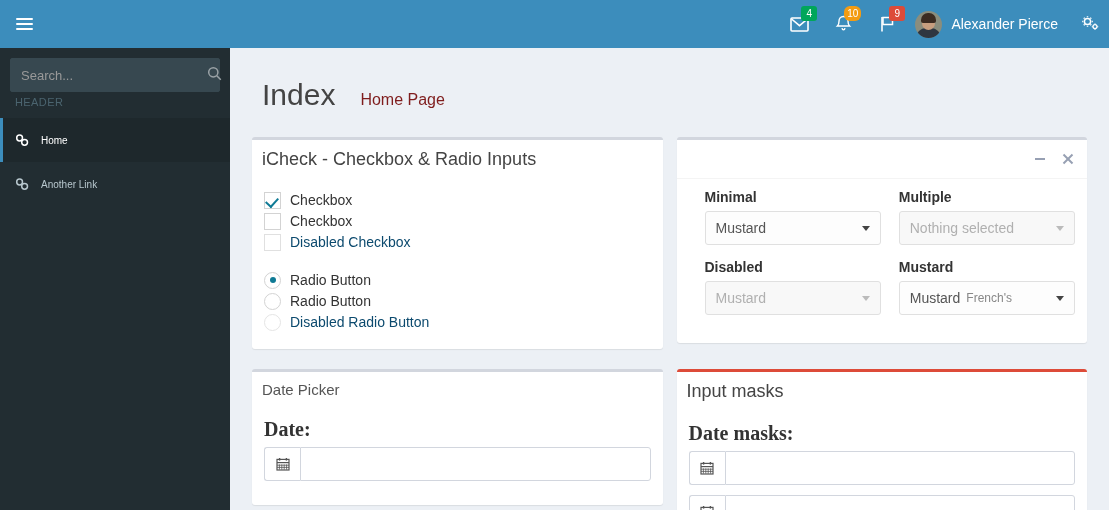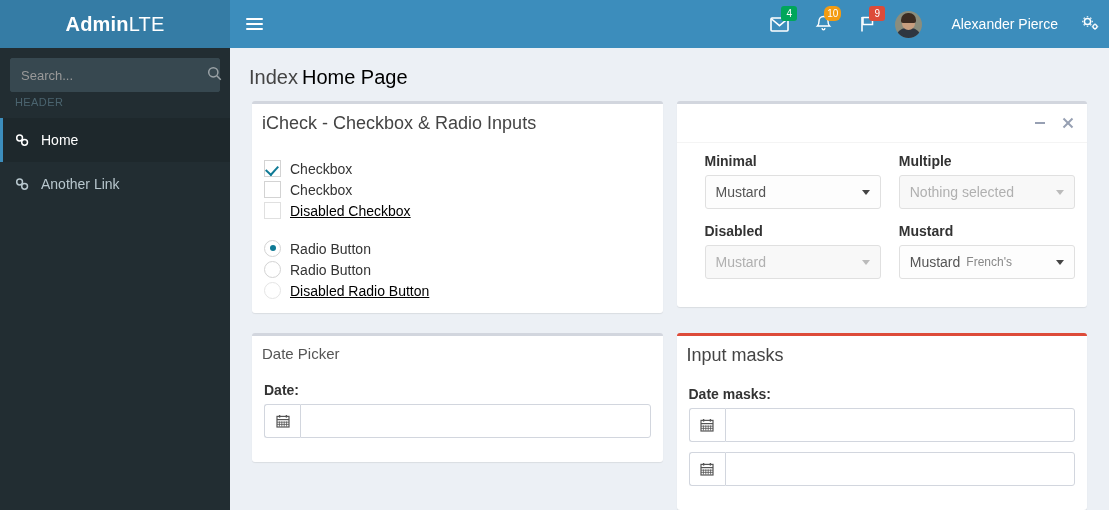--- a/index.html
+++ b/index.html
@@ -85,21 +85,21 @@
     background: #3b2b21; border-radius: 7px 7px 2px 2px;
   }
   .avatar .face {
     position: absolute; left: 7px; top: 6px; width: 13px; height: 13px;
     background: #c79e7f; border-radius: 50%;
   }
   .avatar .body {
     position: absolute; left: 1px; bottom: 0; width: 25px; height: 10px;
     background: #2f3640; border-radius: 10px 10px 0 0;
   }
-  .user-name { color: #fff; font-size: 14px; white-space: nowrap; margin-left: 20px; }
+  .user-name { color: #fff; font-size: 14px; white-space: nowrap; }
   .control-sidebar-btn {
     width: 39px; height: 48px;
     display: flex; align-items: center; justify-content: center;
     cursor: pointer;
   }
 
   
   .sidebar {
     position: absolute; top: 48px; left: 0;
     width: 230px; height: 462px;
@@ -131,21 +131,21 @@
     font-size: 11px;
     letter-spacing: .4px;
     padding: 4px 15px 10px 15px;
     text-transform: uppercase;
   }
   .menu-item {
     display: flex; align-items: center;
     height: 44px;
     padding: 0 12px 0 12px;
     color: #b8c7ce;
-    font-size: 14px;
+    font-size: 10px;
     cursor: pointer;
     border-left: 3px solid transparent;
     position: relative;
   }
   .menu-item.active {
     background: #1e282c;
     color: #fff;
     border-left-color: #3c8dbc;
   }
   .menu-item .mi-icon {
@@ -159,31 +159,31 @@
   .content-wrapper {
     position: absolute; top: 48px; left: 230px;
     width: 879px; height: 462px;
     background: #ecf0f5;
   }
   .content-header {
     padding: 15px 15px 10px 15px;
     display: flex; align-items: baseline;
   }
   .content-header h1 {
-    margin: 4px;
-    font-size: 20px;
+    margin: 17px;
+    font-size: 30px;
     font-weight: 300;
     color: #444;
     line-height: 1;
   }
   .content-header small {
-    margin-left: 0;
-    font-size: 20px;
+    margin-left: 8px;
+    font-size: 16px;
     font-weight: 300;
-    color: #000000;
+    color: #7f1d1d;
   }
   .content { padding: 0 15px; }
   .row { display: flex; gap: 0; }
   .col-6 { width: 50%; padding: 0 7px; }
 
   .box {
     background: #fff;
     border-top: 3px solid #d2d6de;
     border-radius: 3px;
     box-shadow: 0 1px 1px rgba(0,0,0,.08);
@@ -213,21 +213,21 @@
     width: 18px; height: 18px;
     display: flex; align-items: center; justify-content: center;
     color: #97a0b3; cursor: pointer;
     font-size: 13px;
   }
   .box-body { padding: 10px 12px 14px 12px; }
 
   
   .icheck-group { margin-top: 2px; }
   .icheck-row {
-    display: flex; align-items: flex-end;
+    display: flex; align-items: flex-start;
     height: 21px;
     margin-bottom: 0px;
     font-size: 14px;
     color: #333;
   }
   .icheck-row + .icheck-row { margin-top: 0; }
   .icheck-gap { height: 15px; }
   .cbx {
     width: 17px; height: 17px;
     border: 1px solid #d3d3d3;
@@ -257,21 +257,21 @@
   }
   .rdo.checked::after {
     content: "";
     position: absolute;
     left: 4.5px; top: 4.5px;
     width: 6px; height: 6px;
     border-radius: 50%;
     background: #0f7a95;
   }
   .rdo.disabled { border-color: #e5e5e5; }
-  .lbl-disabled { color: #000000; text-decoration: underline; }
+  .lbl-disabled { color: #0c4a6e; }
 
   
   .form-row { display: flex; gap: 18px; margin-left: 16px; }
   .form-col { flex: 1; }
   .form-group { margin-bottom: 14px; }
   .form-label {
     display: block;
     font-weight: bold;
     font-size: 14px;
     color: #333;
@@ -324,32 +324,28 @@
     border: 1px solid #d2d6de;
     border-radius: 0 3px 3px 0;
     background: #fff;
     outline: none;
     padding: 0 10px;
     font-size: 14px;
     color: #555;
     font-family: "Liberation Sans", sans-serif;
   }
   .lbl-bold {
-    font-weight: bold; font-size: 14px; color: #333;
-    display: block; margin-bottom: 6px;
+    font-weight: bold; font-size: 20px; color: #333;
+    display: block; margin-bottom: 6px; font-family: Liberation Serif, serif;
   }
 </style>
 </head>
 <body>
 
 <div class="main-header">
-  <div class="logo">
-    <b>Admin</b>
-      <span class="light">LTE</span>
-  </div>
   <div class="navbar">
     <div class="sidebar-toggle">
       <div class="hamburger">
           <i></i>
           <i></i>
           <i></i>
         </div>
     </div>
     <div class="navbar-right">
 

